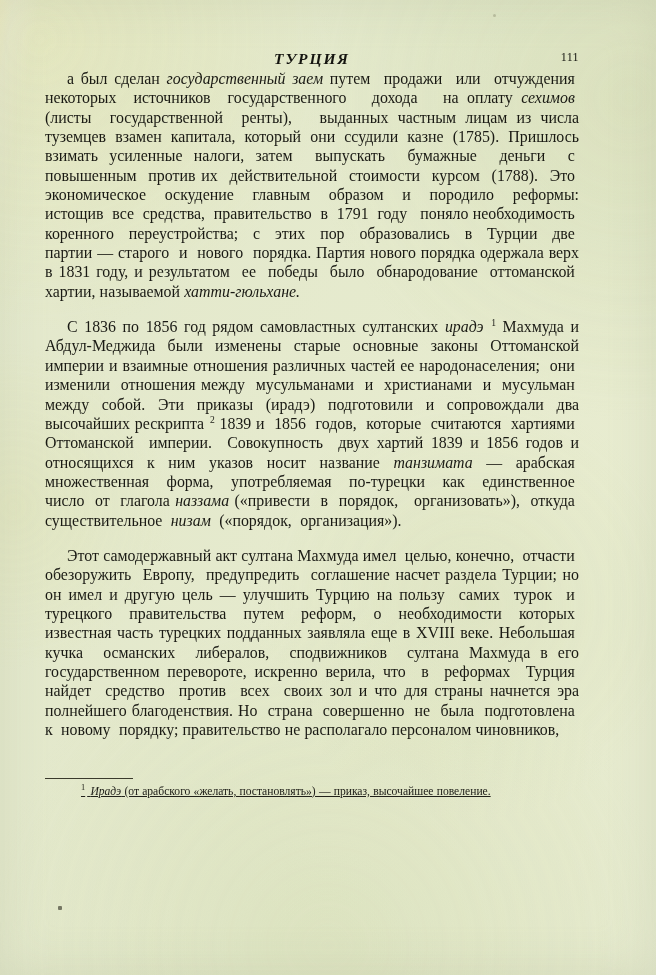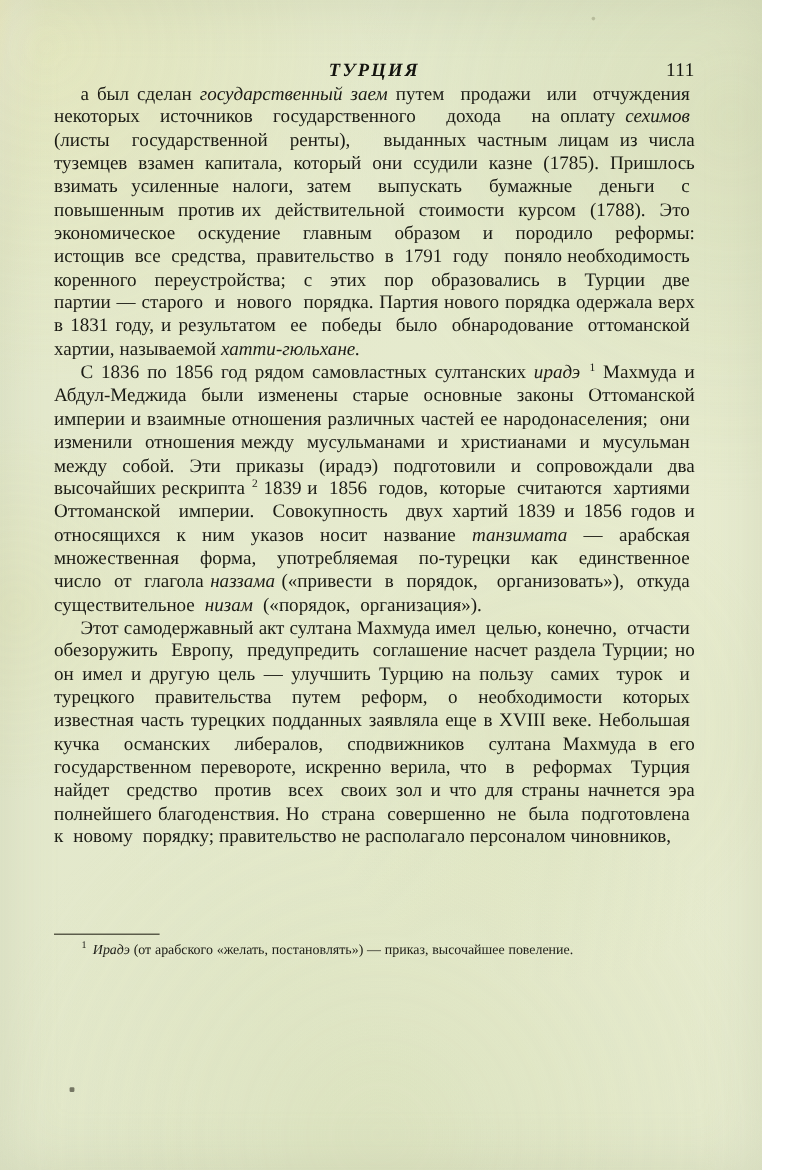--- a/index.html
+++ b/index.html
@@ -4,37 +4,36 @@
 <title>Scanned book page 111</title>
 <style>
   html, body {
     margin: 0;
     padding: 0;
     background: #ffffff;
   }
 
   .page {
     position: relative;
-    width: 594px;
+    width: 656px;
     height: 975px;
     overflow: hidden;
     background:
       radial-gradient(ellipse 180% 120% at 88% 50%, rgba(232,236,208,0.95) 0%, rgba(228,233,204,0.55) 45%, rgba(228,233,204,0) 75%),
       linear-gradient(100deg,
         #f3f1d4 0px,
         #eceedd 14px,
         #e6ead0 40px,
         #e3e8cc 150px,
         #e2e8ca 420px,
         #e4e9cd 700px,
         #e9edd6 880px,
         #eef1e0 975px);
     font-family: "Liberation Serif", "DejaVu Serif", serif;
     color: #1b1b16;
-    padding-left: 41px;
     -webkit-font-smoothing: none;
   }
 
   
   .grain {
     position: absolute;
     inset: 0;
     pointer-events: none;
     background:
       radial-gradient(circle at 6% 4%, rgba(250,247,214,0.55) 0%, rgba(250,247,214,0) 26%),
@@ -77,21 +76,21 @@
     font-style: italic;
     font-weight: bold;
     font-size: 15.5px;
     letter-spacing: 1.9px;
     color: #14140f;
   }
   .runhead-folio {
     position: absolute;
     right: 0;
     top: 0;
-    font-size: 16px;
+    font-size: 12px;
     letter-spacing: 0.4px;
     color: #14140f;
   }
 
   
   .body {
     position: absolute;
     top: 69px;
     left: 0;
     width: 534px;
@@ -101,46 +100,47 @@
     margin: 0;
     text-align: justify;
     text-justify: inter-word;
     font-size: 15.9px;
     line-height: 19.35px;
     text-indent: 22px;
     color: #1a1a14;
     word-spacing: 0.2px;
     hyphens: manual;
   }
-  .para + .para { margin-top: 0; }
+  .para + .para { margin-top: 16px; }
 
   .it { font-style: italic; }
 
   
   .footnotes {
     position: absolute;
     left: 0;
     top: 778px;
     width: 534px;
   }
   .fn-rule {
     width: 88px;
     height: 0;
     border: 0;
     border-top: 1.4px solid #3a3a2c;
     margin: 0 0 6px 0;
   }
   .fnote {
-    margin: 0 0 1px 3px;
+    margin: 0 0 1px 16px;
     font-size: 11.6px;
     line-height: 14.4px;
     text-align: justify;
     text-indent: 20px;
     color: #20201a;
     word-spacing: 0.3px;
+    text-decoration: underline;
   }
   .fn-mark {
     font-size: 8.4px;
     vertical-align: super;
     line-height: 0;
     padding-right: 2px;
   }
   sup.ref {
     font-size: 9.6px;
     vertical-align: super;

